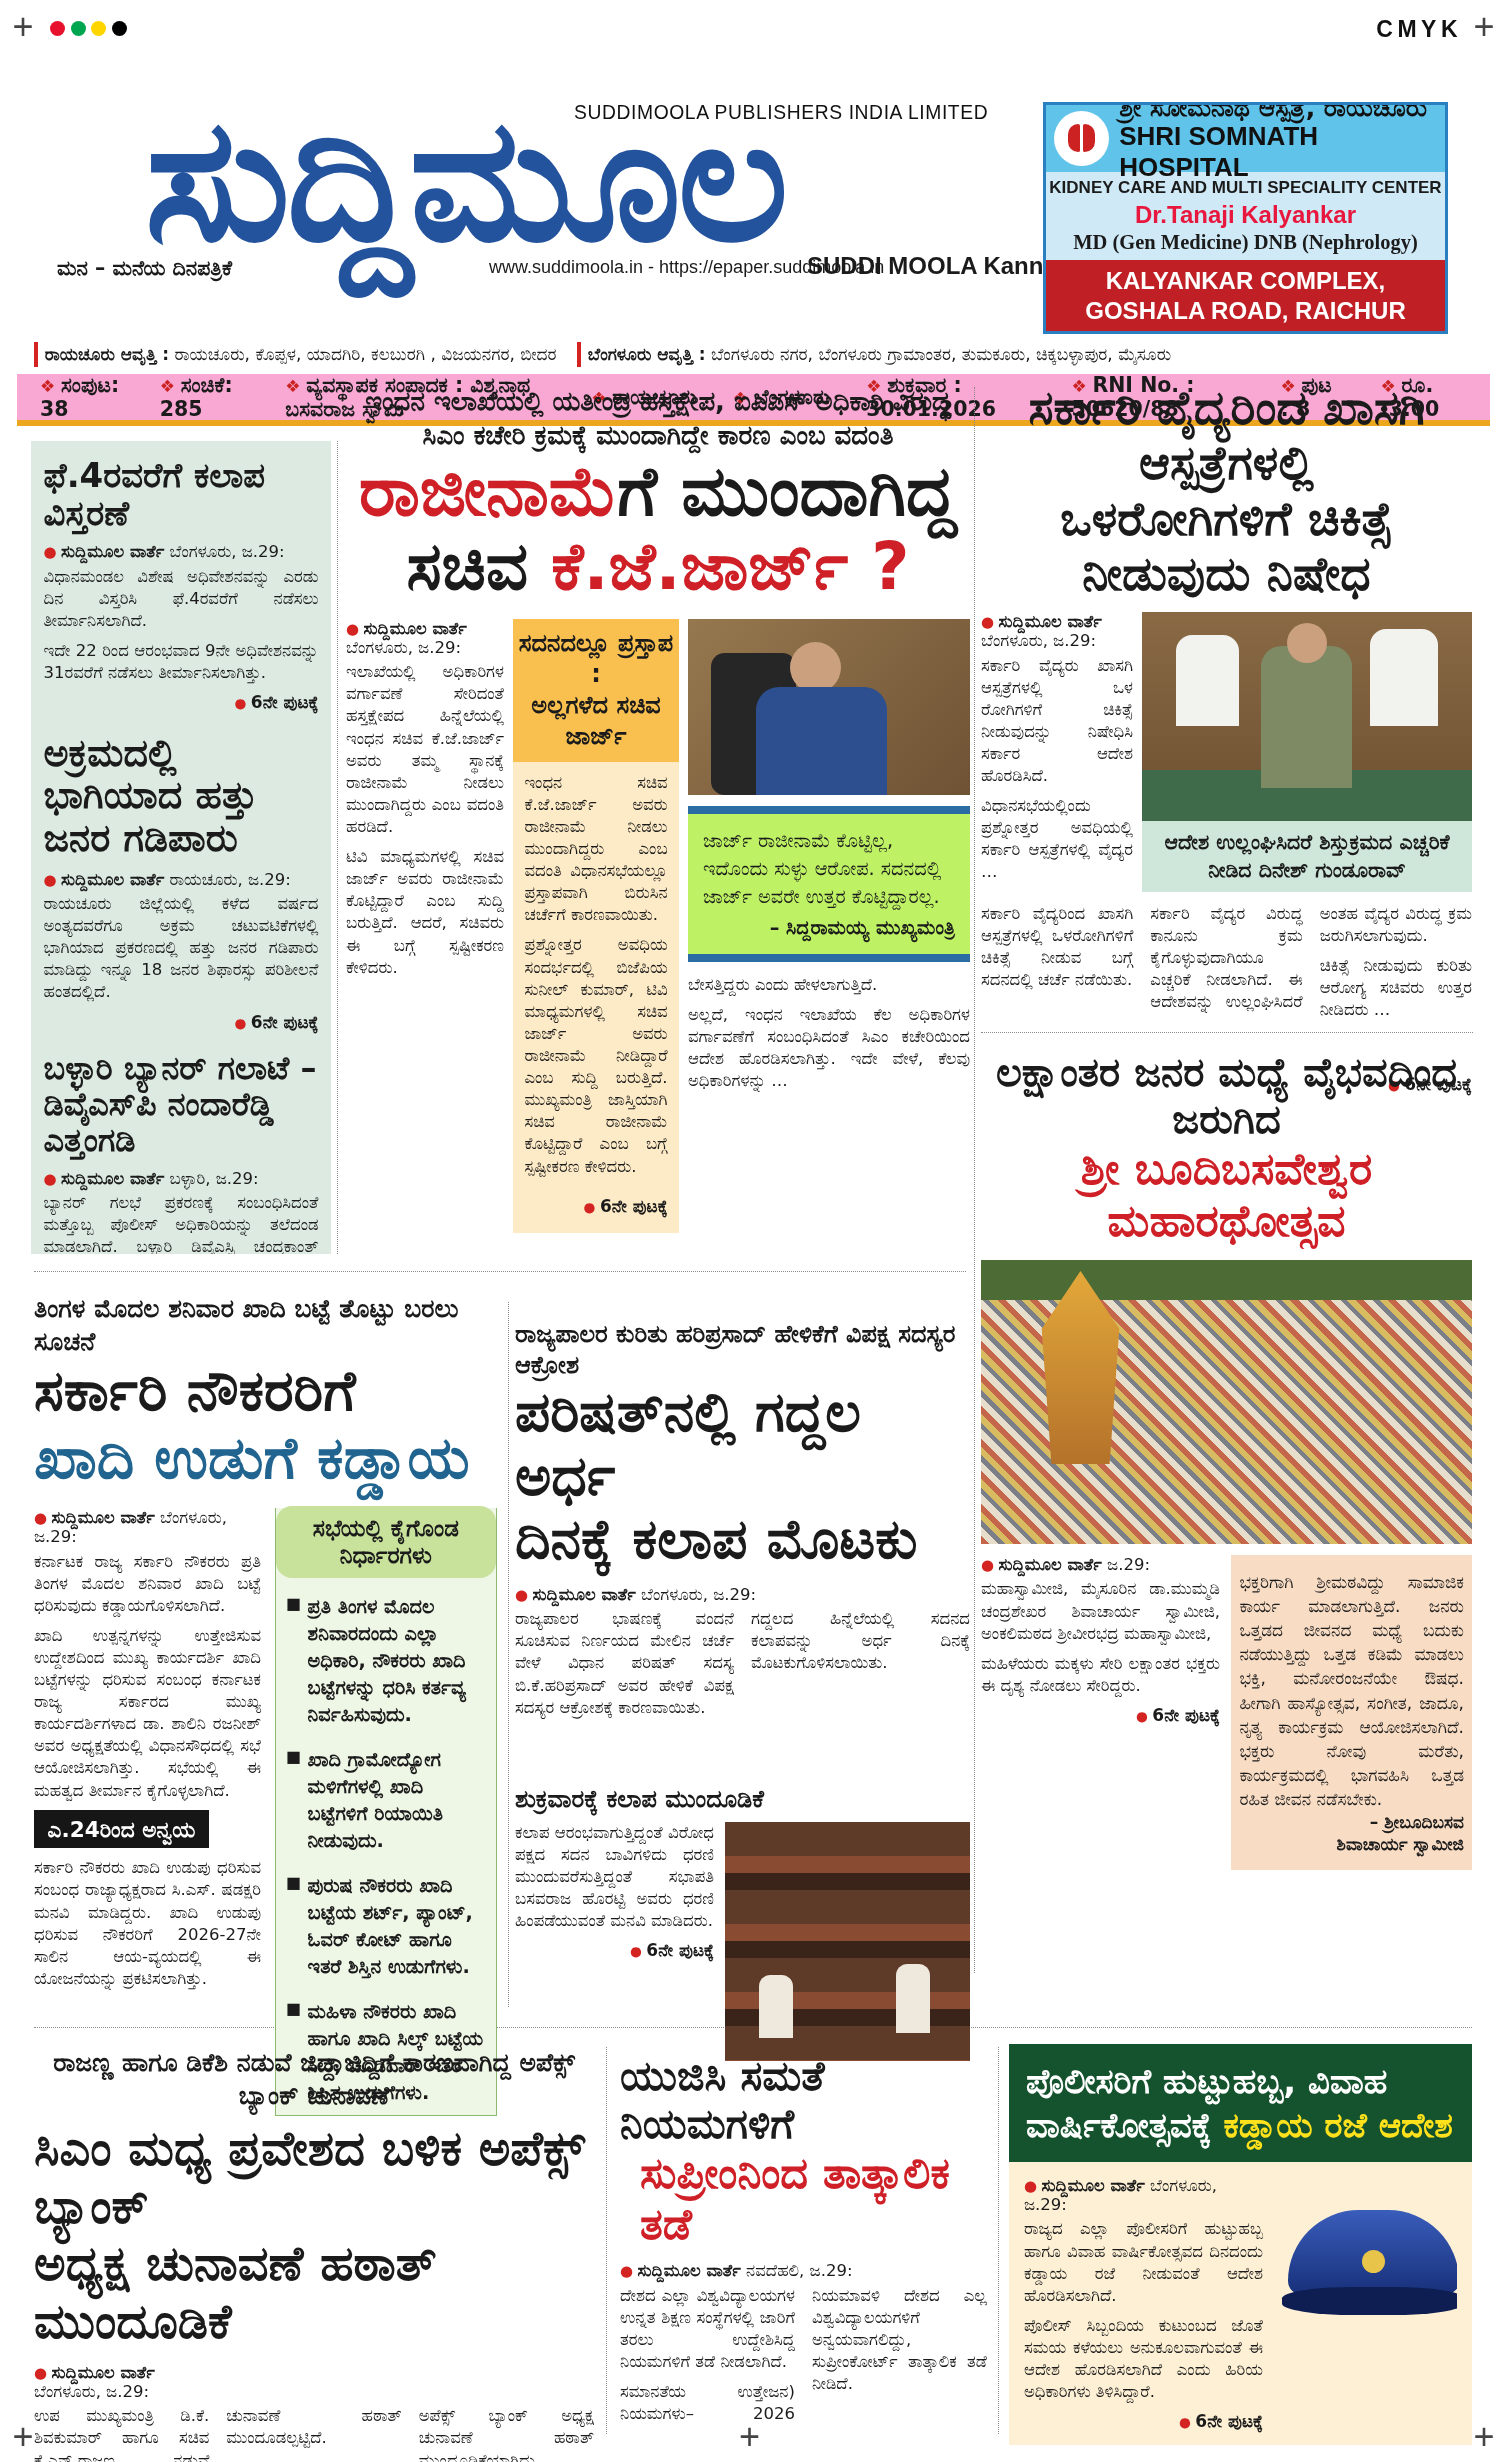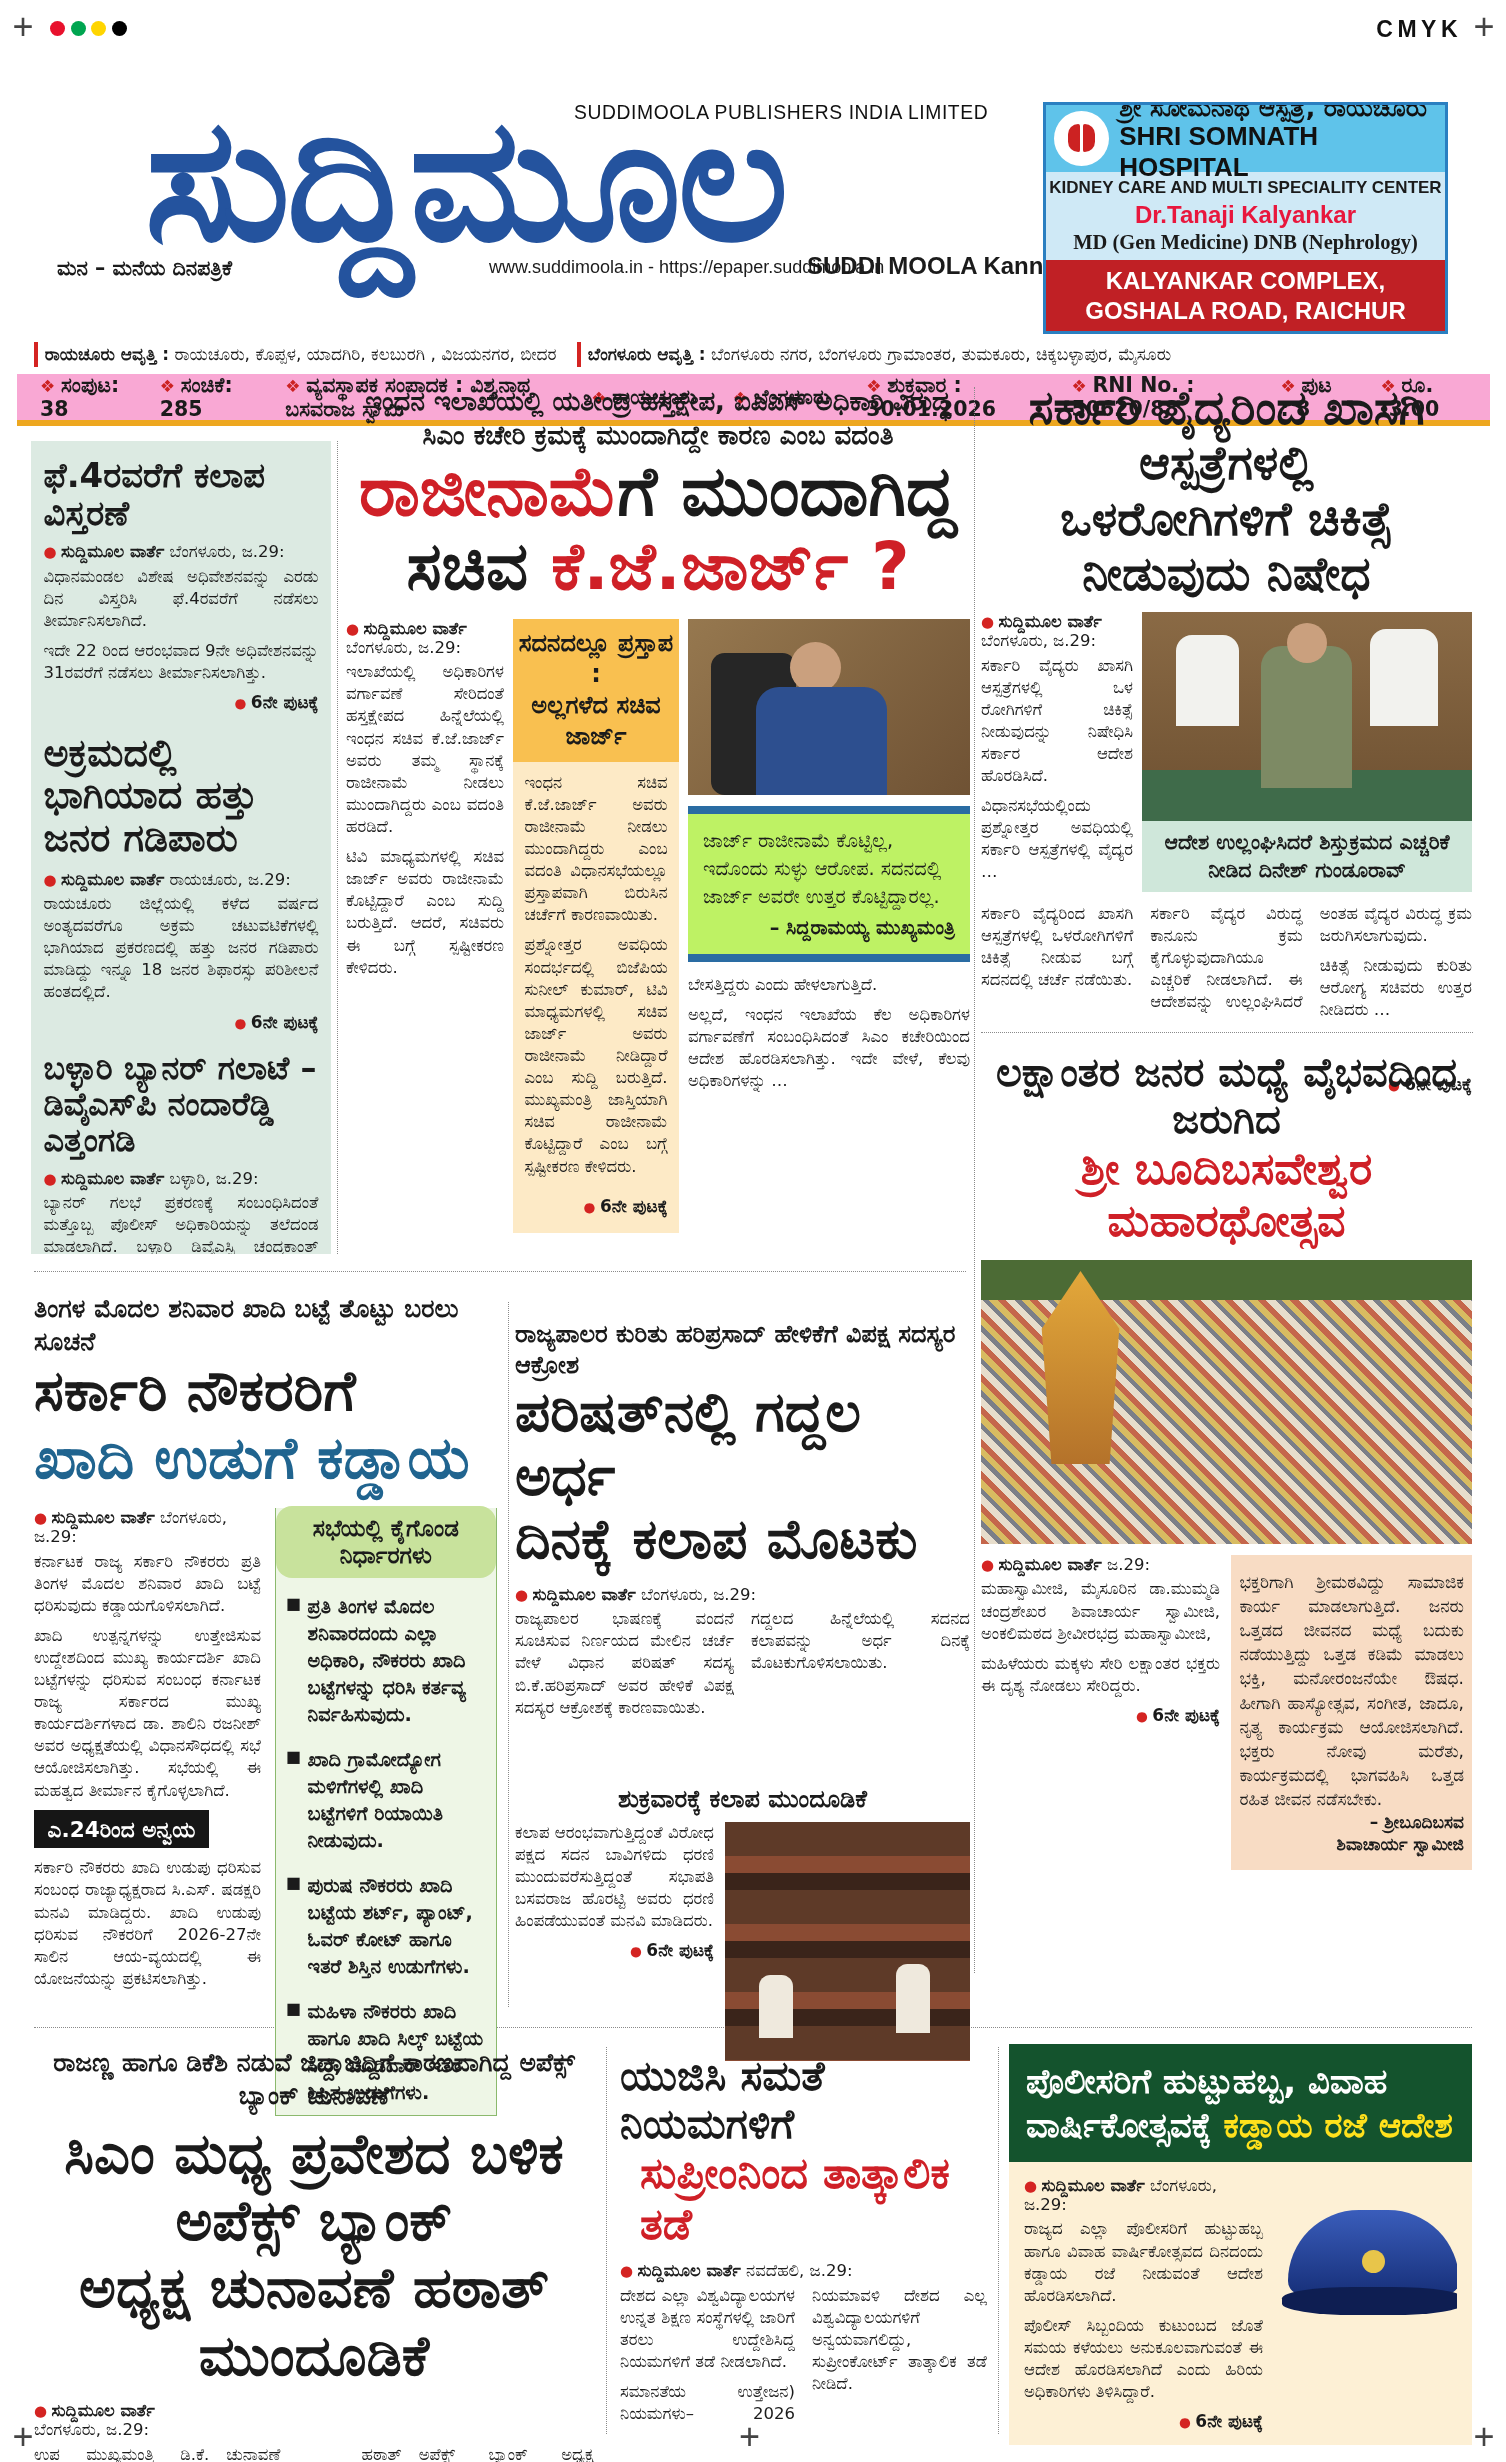--- a/index.html
+++ b/index.html
@@ -81,24 +81,24 @@
   .h-khadi1 { font-size:56px; font-weight:bold; }
   .h-khadi2 { font-size:58px; font-weight:bold; color:#20648f; }
   .decisions { background:#eef6e6; border:1.7px solid #8bb96d; border-top:none; }
   .dec-h { background:#c8e29c; border-radius:16px; font-size:23px; font-weight:bold; text-align:center; padding:9px 4.5px; margin:-1.7px 0 5.7px; }
   .decisions li { list-style:none; font-size:19.3px; font-weight:bold; line-height:1.4; padding:9px 12.5px 9px 32px; position:relative; }
   .decisions li::before { content:"■"; position:absolute; left:10.2px; top:9px; font-size:16px; }
   .blackbox { background:#161616; color:#fff; font-size:21.6px; font-weight:bold; padding:6.8px 13.6px; display:inline-block; }
 
   
   .h-par { font-size:55px; font-weight:bold; line-height:1.15; }
-  .subhead { font-size:24px; font-weight:bold; text-align:center; }
-
-  
-  .h-apex { font-size:56px; font-weight:bold; text-align:center; line-height:1.2; }
+  .subhead { font-size:24px; font-weight:bold; }
+
+  
+  .h-apex { font-size:48px; font-weight:bold; text-align:left; line-height:1.2; }
   .h-ugc1 { font-size:41px; font-weight:bold; }
   .h-ugc2 { font-size:43px; font-weight:bold; color:#cf2027;margin-left:20px; }
   .olive { background:#14532d; padding:15px 17px; }
   .h-pol { font-size:34px; font-weight:bold; color:#ffffff; line-height:1.3; }
   .yellow { color:#ffe11c; }
   .policebody { background:#fdf0d5; }
 
   .cols2 { column-count:2; column-gap:17px; }
   .cols3 { column-count:3; column-gap:17px; }
 </style>

